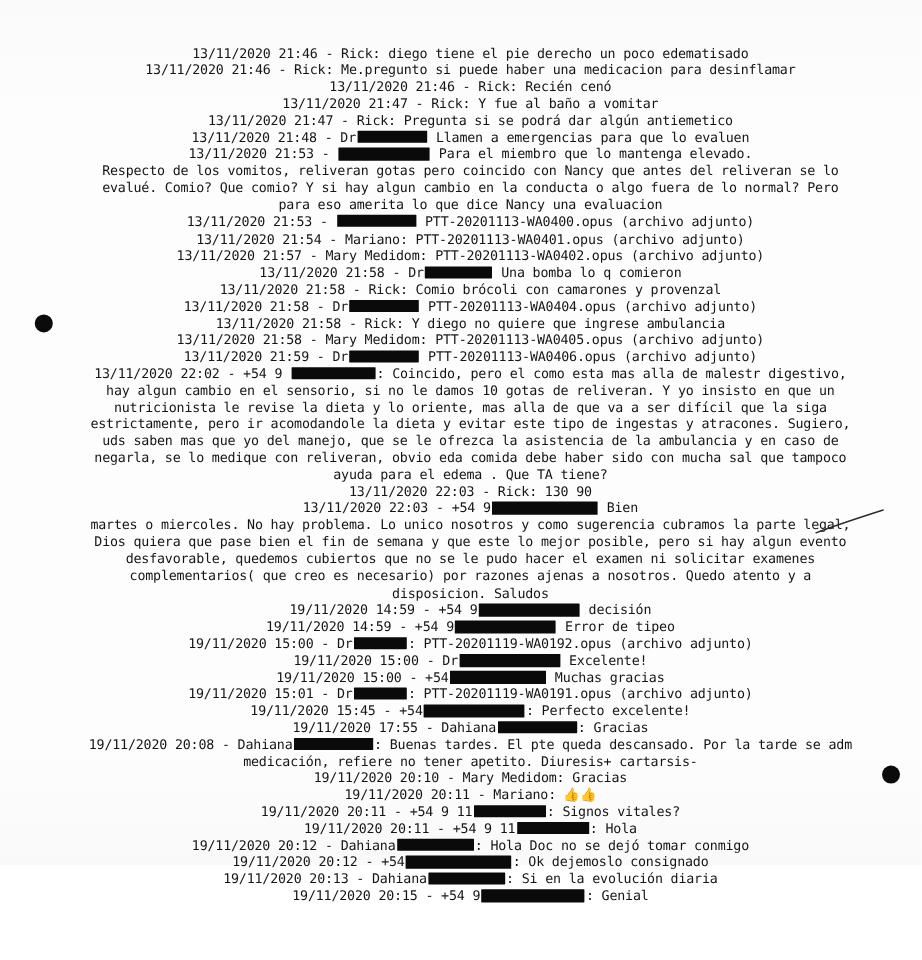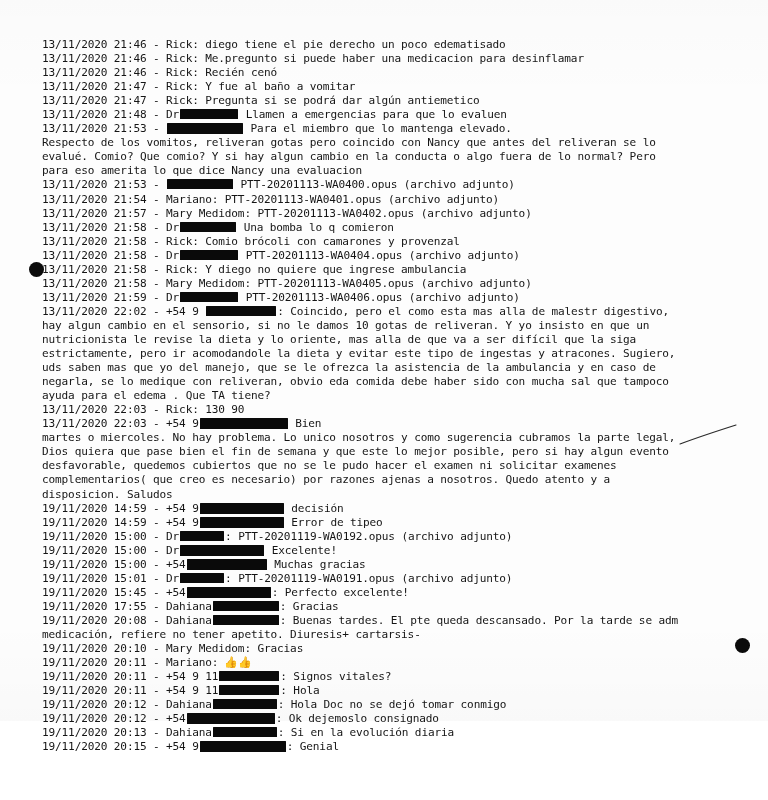--- a/index.html
+++ b/index.html
@@ -11,20 +11,21 @@
     width: 768px;
     height: 800px;
     overflow: hidden;
     font-family: "DejaVu Sans Mono", "Liberation Mono", monospace;
   }
   #page {
     position: relative;
     width: 768px;
     height: 721px;
     background: #fdfdfd;
+    text-align: center;
   }
   
   #page::before {
     content: "";
     position: absolute;
     inset: 0;
     background: linear-gradient(180deg, rgba(0,0,0,0.012), rgba(0,0,0,0) 14%, rgba(0,0,0,0) 86%, rgba(0,0,0,0.015));
     pointer-events: none;
   }
   #transcript {

